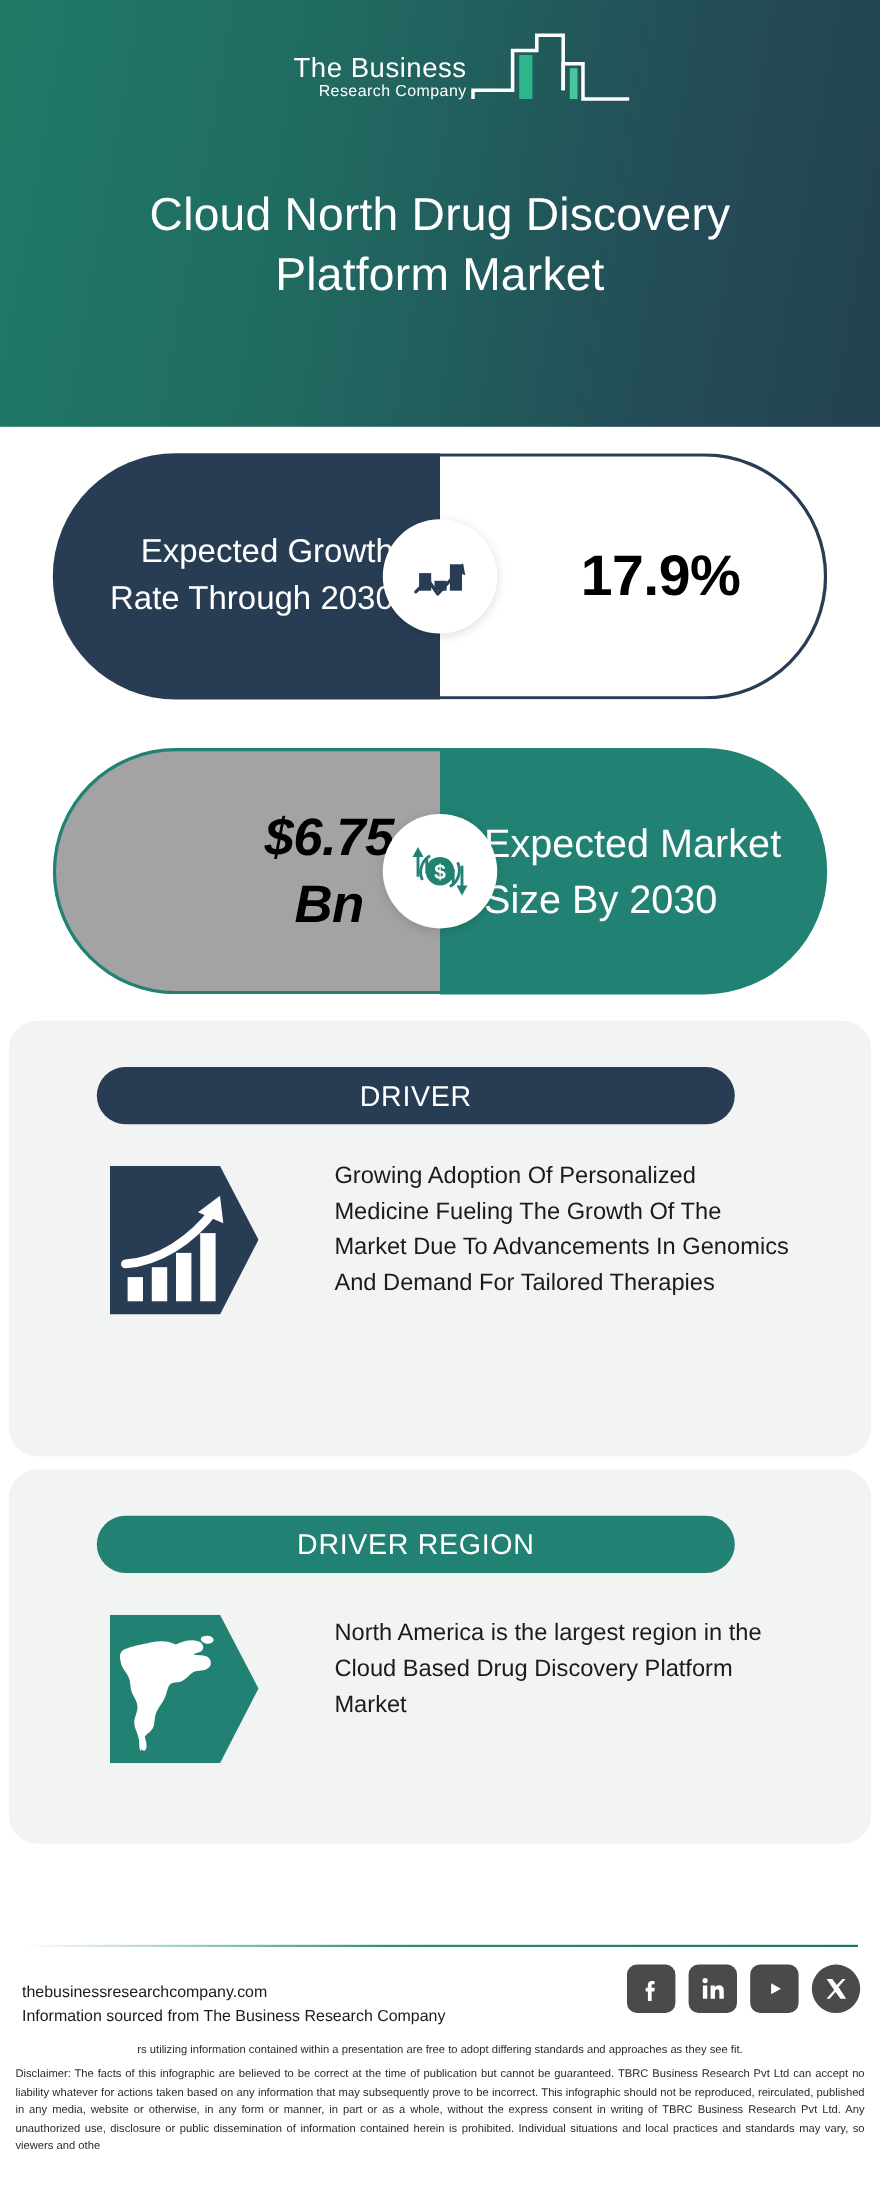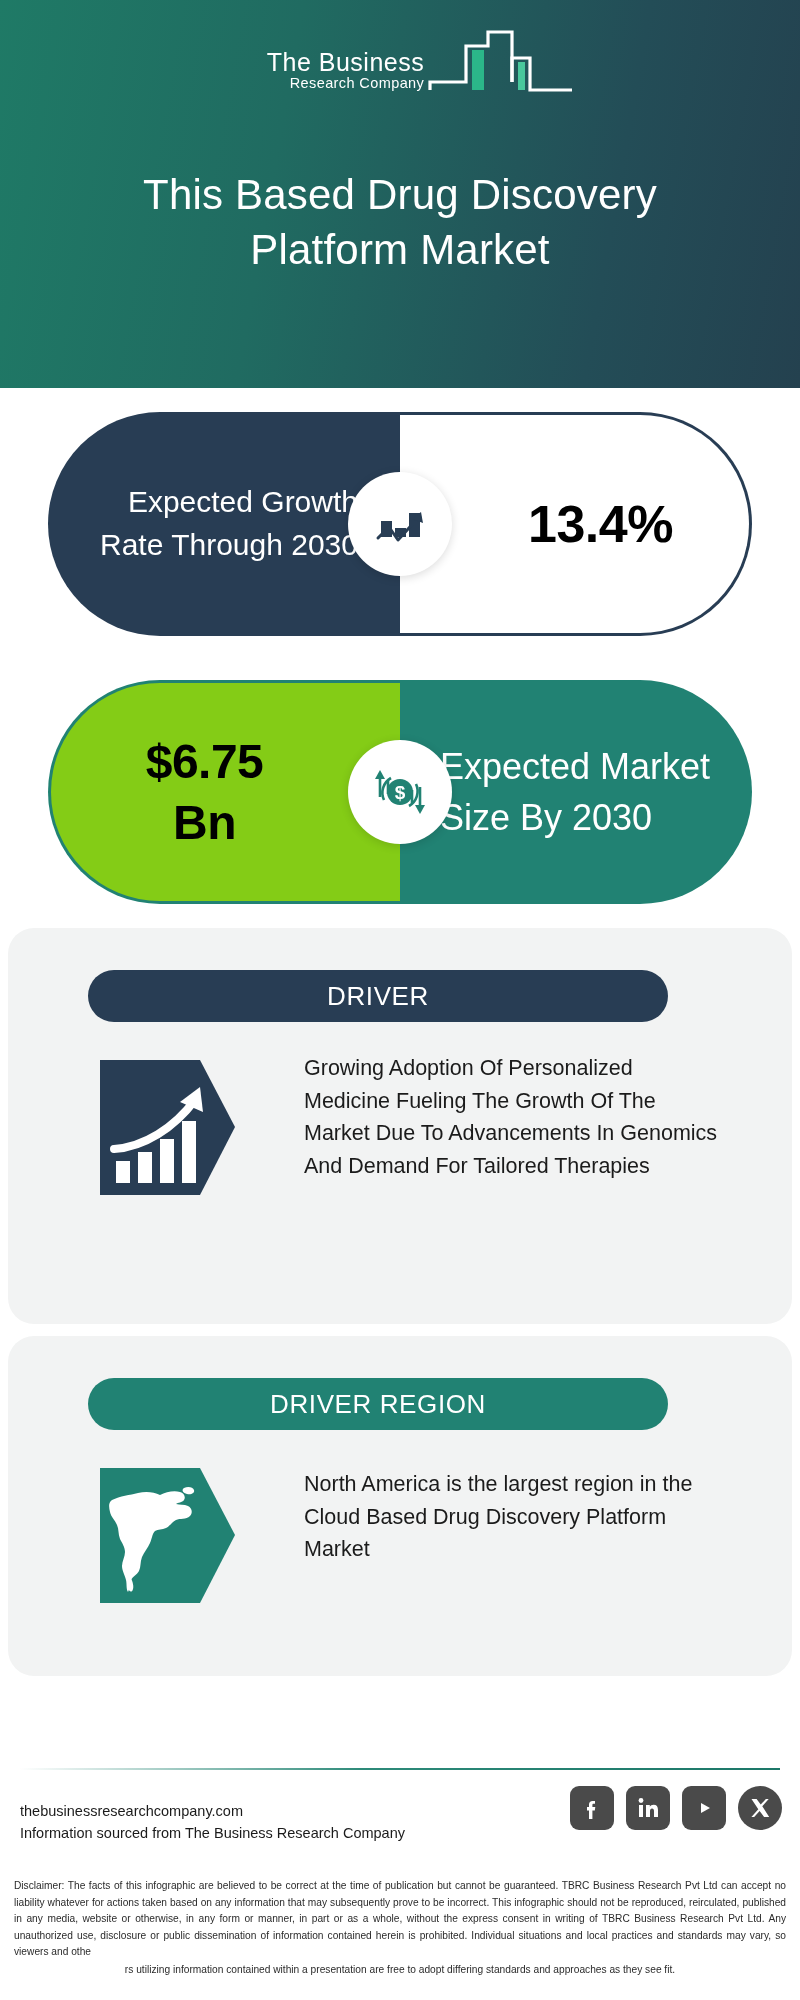--- a/index.html
+++ b/index.html
@@ -56,22 +56,22 @@
     border-radius:0 112px 112px 0; background:#ffffff;
     display:flex; align-items:center; justify-content:center;
   }
   .g-right .val {
     color:#000000; font-size:52px; font-weight:700; letter-spacing:-.5px; padding-left:52px;
   }
 
   
   .s-left {
     border:3px solid #218273; border-right:none;
-    border-radius:112px 0 0 112px; background:#84cc16;
-    display:flex; align-items:center; justify-content:center;
+    border-radius:112px 0 0 112px; background:#a3a3a3;
+    display:flex; align-items:center; justify-content:flex-end;font-style:italic;
   }
   .s-left .val {
     color:#000000; font-size:48px; font-weight:700; text-align:center;
     line-height:1.28; padding-right:42px; letter-spacing:-.5px;
   }
   .s-right {
     background:#218273; border-radius:0 112px 112px 0;
     display:flex; align-items:center; justify-content:center;
   }
   .s-right .lbl {
@@ -143,29 +143,29 @@
     <div class="logo-mark">
       <svg width="150" height="72" viewBox="0 0 150 72">
         <polyline points="4,66 4,58 40,58 40,22 62,22 62,8 86,8 86,58 86,58" fill="none" stroke="#ffffff" stroke-width="3.2"></polyline>
         <polyline points="86,58 86,34 104,34 104,66 146,66" fill="none" stroke="#ffffff" stroke-width="3.2"></polyline>
         <rect x="46" y="26" width="12" height="40" fill="#2bb789"></rect>
         <rect x="92" y="38" width="7" height="28" fill="#49c79c"></rect>
       </svg>
     </div>
   </div>
 
-  <div class="title">This Based Drug Discovery Platform Market</div>
+  <div class="title">Cloud North Drug Discovery Platform Market</div>
 </div>
 
 <div class="stat stat-growth">
   <div class="half half-left g-left">
     <div class="lbl">Expected Growth Rate Through 2030</div>
   </div>
   <div class="half half-right g-right">
-    <div class="val">13.4%</div>
+    <div class="val">17.9%</div>
   </div>
   <div class="badge">
     <svg width="58" height="58" viewBox="0 0 58 58">
       <rect x="10" y="26" width="11" height="16" fill="#283d54"></rect>
       <rect x="24" y="33" width="11" height="9" fill="#283d54"></rect>
       <rect x="38" y="18" width="11" height="24" fill="#283d54"></rect>
       <polyline points="7,43 18,32 27,45 48,22" fill="none" stroke="#283d54" stroke-width="3" stroke-linecap="round" stroke-linejoin="round"></polyline>
       <polygon points="50,17 52,28 41,24" fill="#283d54"></polygon>
     </svg>
   </div>
@@ -262,13 +262,13 @@
     </svg>
   </div>
   <div class="soc soc-round">
     <svg width="24" height="24" viewBox="0 0 24 24">
       <path fill="#ffffff" d="M3.5 3h5.1l4.1 5.6L17.9 3h2.8l-6.4 7.3L21.2 21h-5.1l-4.5-6.1L6.2 21H3.4l6.9-7.8L3.5 3z"></path>
     </svg>
   </div>
 </div>
 
 <div class="disc">Disclaimer: The facts of this infographic are believed to be correct at the time of publication but cannot be guaranteed. TBRC Business Research Pvt Ltd can accept no liability whatever for actions taken based on any information that may subsequently prove to be incorrect. This infographic should not be reproduced, reirculated, published in any media, website or otherwise, in any form or manner, in part or as a whole, without the express consent in writing of TBRC Business Research Pvt Ltd. Any unauthorized use, disclosure or public dissemination of information contained herein is prohibited. Individual situations and local practices and standards may vary, so viewers and othe</div>
-<div class="disc disc-last" style="top:1962px;text-align:center;">rs utilizing information contained within a presentation are free to adopt differing standards and approaches as they see fit.</div>
+<div class="disc disc-last" style="top:1856px;text-align:center;">rs utilizing information contained within a presentation are free to adopt differing standards and approaches as they see fit.</div>
 
 </body></html>

